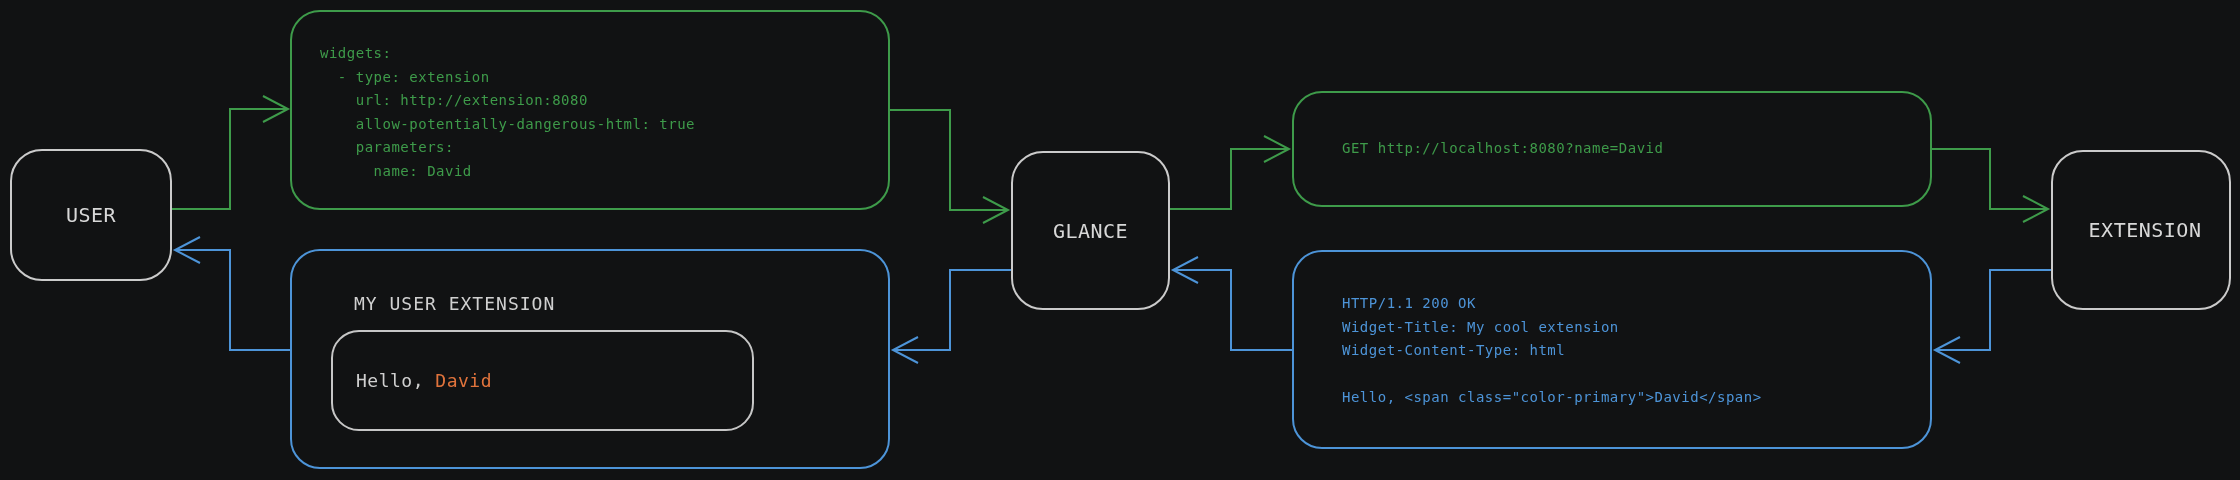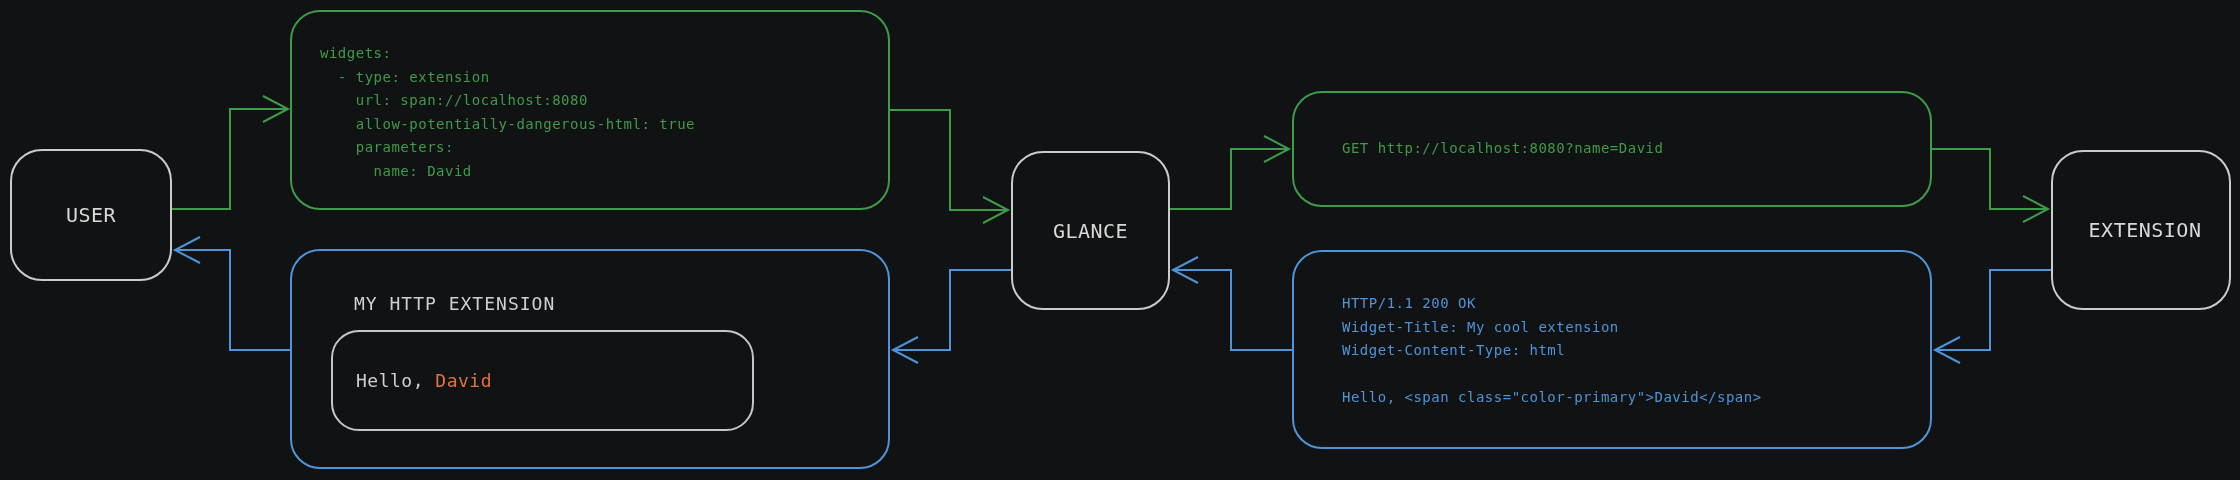--- a/index.html
+++ b/index.html
@@ -113,38 +113,38 @@
     <span>GLANCE</span>
   </div>
 
   <div class="node" style="left:2051px; top:150px; width:180px; height:160px;padding-left:8px;">
     <span>EXTENSION</span>
   </div>
 
   <div class="gbox code-lines" style="left:290px; top:10px; width:600px; height:200px; padding:30px 20px 0 28px;">
     <div class="code-line">widgets:</div>
     <div class="code-line">  - type: extension</div>
-    <div class="code-line">    url: span://localhost:8080</div>
+    <div class="code-line">    url: http://extension:8080</div>
     <div class="code-line">    allow-potentially-dangerous-html: true</div>
     <div class="code-line">    parameters:</div>
     <div class="code-line">      name: David</div>
   </div>
 
   <div class="gbox code-lines single-line-box" style="left:1292px; top:91px; width:640px; height:116px; padding-left:48px;">
     <div class="code-line">GET http://localhost:8080?name=David</div>
   </div>
 
   <div class="bbox code-lines" style="left:1292px; top:250px; width:640px; height:199px; padding:40px 36px 0 48px;">
     <div class="code-line">HTTP/1.1 200 OK</div>
     <div class="code-line">Widget-Title: My cool extension</div>
     <div class="code-line">Widget-Content-Type: html</div>
     <div class="code-line"></div>
     <div class="code-line">Hello, &lt;span class="color-primary"&gt;David&lt;/span&gt;</div>
   </div>
 
   <div class="bbox" style="left:290px; top:249px; width:600px; height:220px;">
-    <div class="widget-title">MY HTTP EXTENSION</div>
+    <div class="widget-title">MY USER EXTENSION</div>
     <div class="inner-box">
       <span class="greeting-prefix">Hello, </span><span class="greeting-name">David</span>
     </div>
   </div>
 
 </div>
 
 </body></html>

